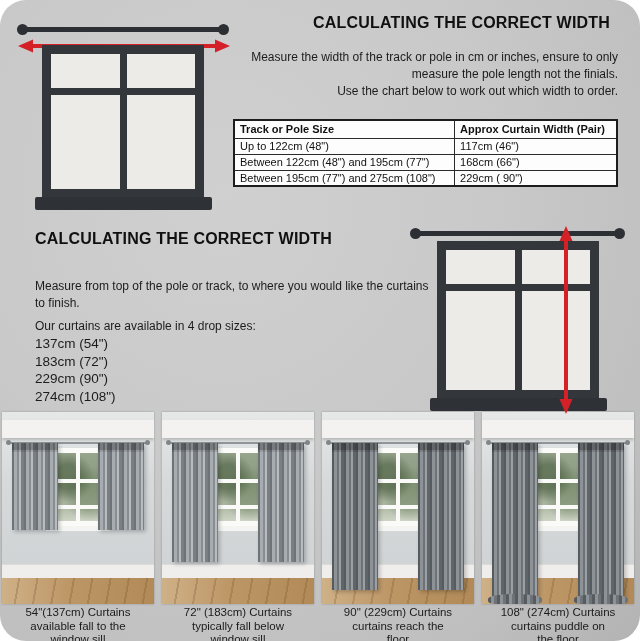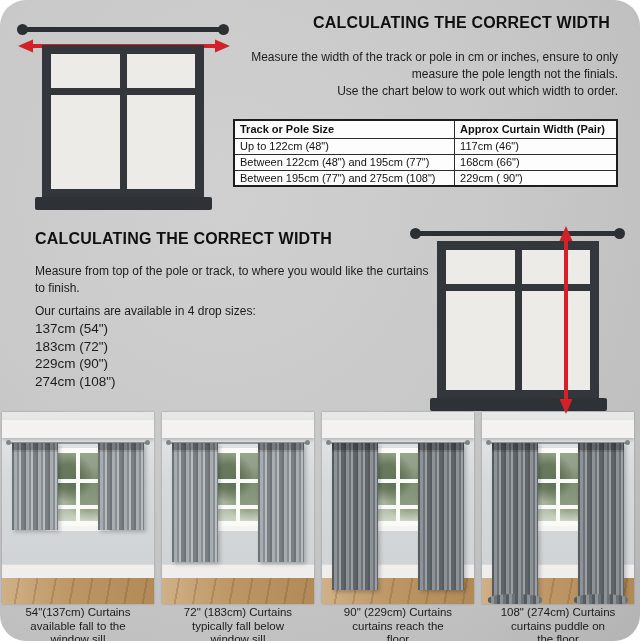--- a/index.html
+++ b/index.html
@@ -47,21 +47,21 @@
     border:2px solid #1d1d1d; background:#fdfdfd; }
   .size-table th,.size-table td{ border:1px solid #2a2a2a; font-size:11px;
     padding:1px 5px; text-align:left; white-space:nowrap; color:#111; }
   .size-table th{ font-weight:bold; height:18px; }
   .size-table td{ height:16px; }
   .size-table .col1{ width:222px; } .size-table .col2{ width:163px; }
 
   
   .drop-section{ position:absolute; left:35px; top:230px; width:394px; }
   .drop-section .sec-title{ text-align:left; }
-  .drop-section .p1{ margin-top:15px; }
+  .drop-section .p1{ margin-top:30px; }
   .drop-section .p2{ margin-top:6px; }
   .sizes{ list-style:none; }
   .sizes li{ font-size:13.5px; line-height:17.5px; color:#1c1c1c; }
 
   
   .photo-strip{ position:absolute; left:0; top:412px; width:640px; height:229px;
     display:flex; gap:8px; padding:0 2px; }
   .photo-cell{ width:152px; flex:none; }
   .scene{ position:relative; width:152px; height:192px; overflow:hidden;
     background:linear-gradient(180deg,#e6e8e8 0%,#d7dadb 35%,#cdd1d3 100%);

